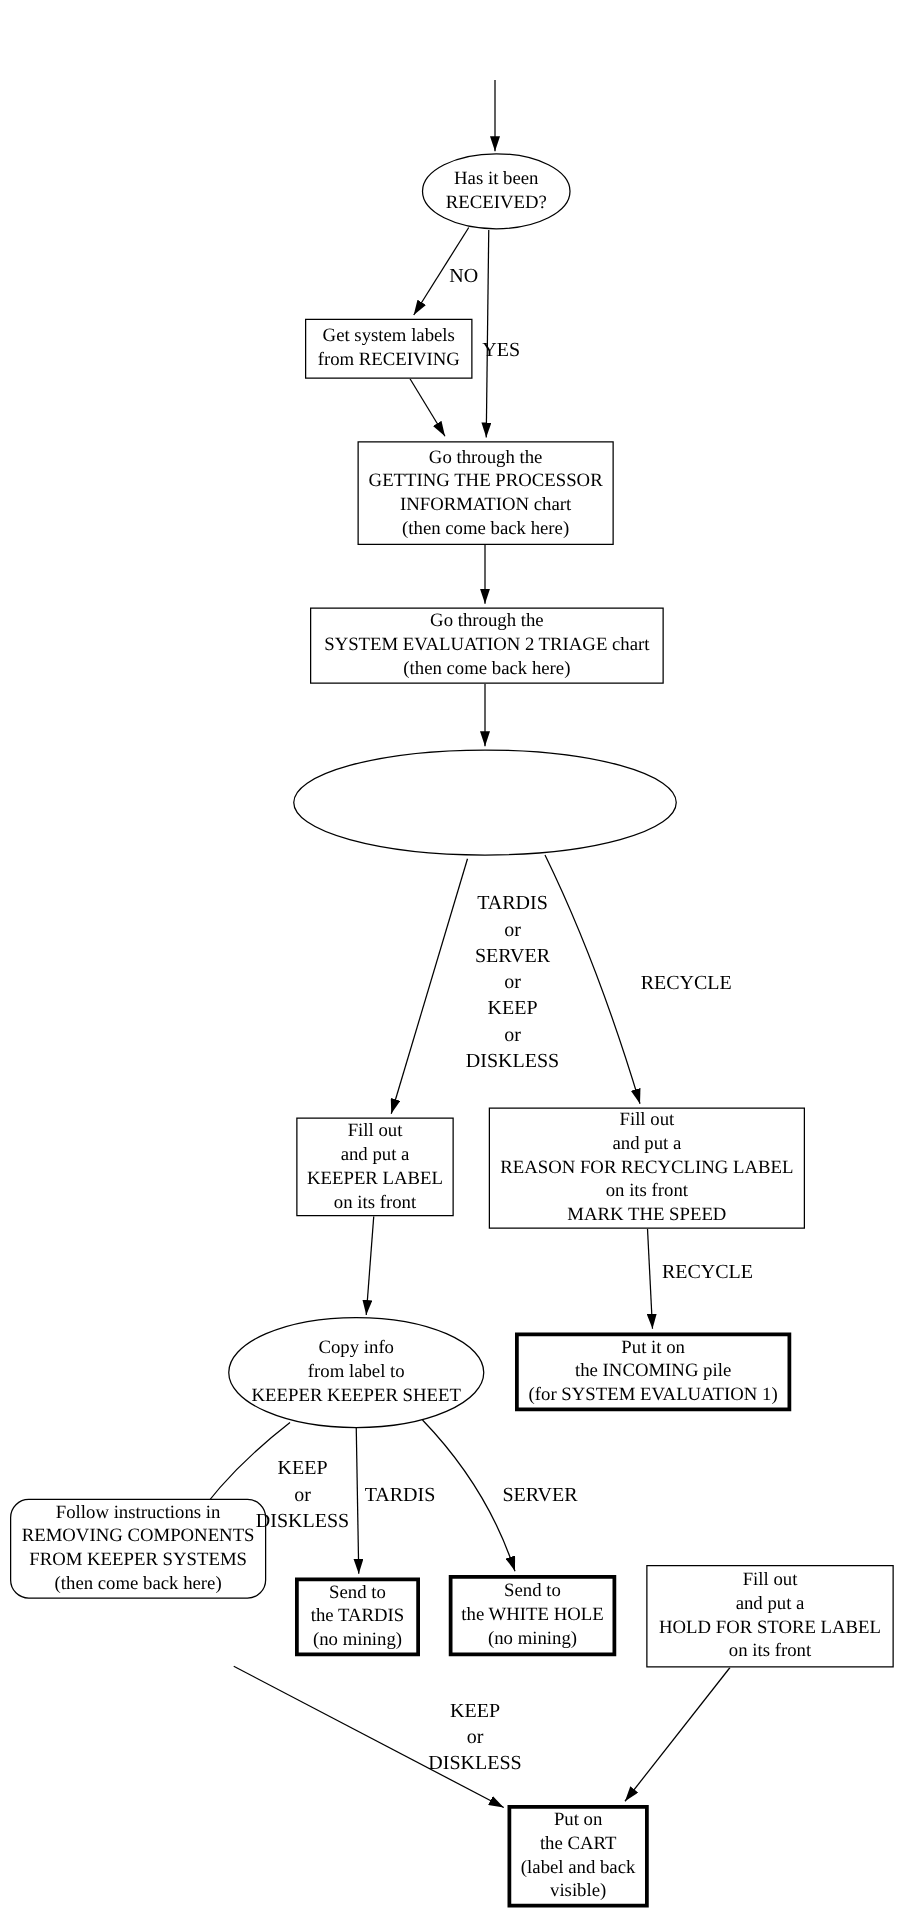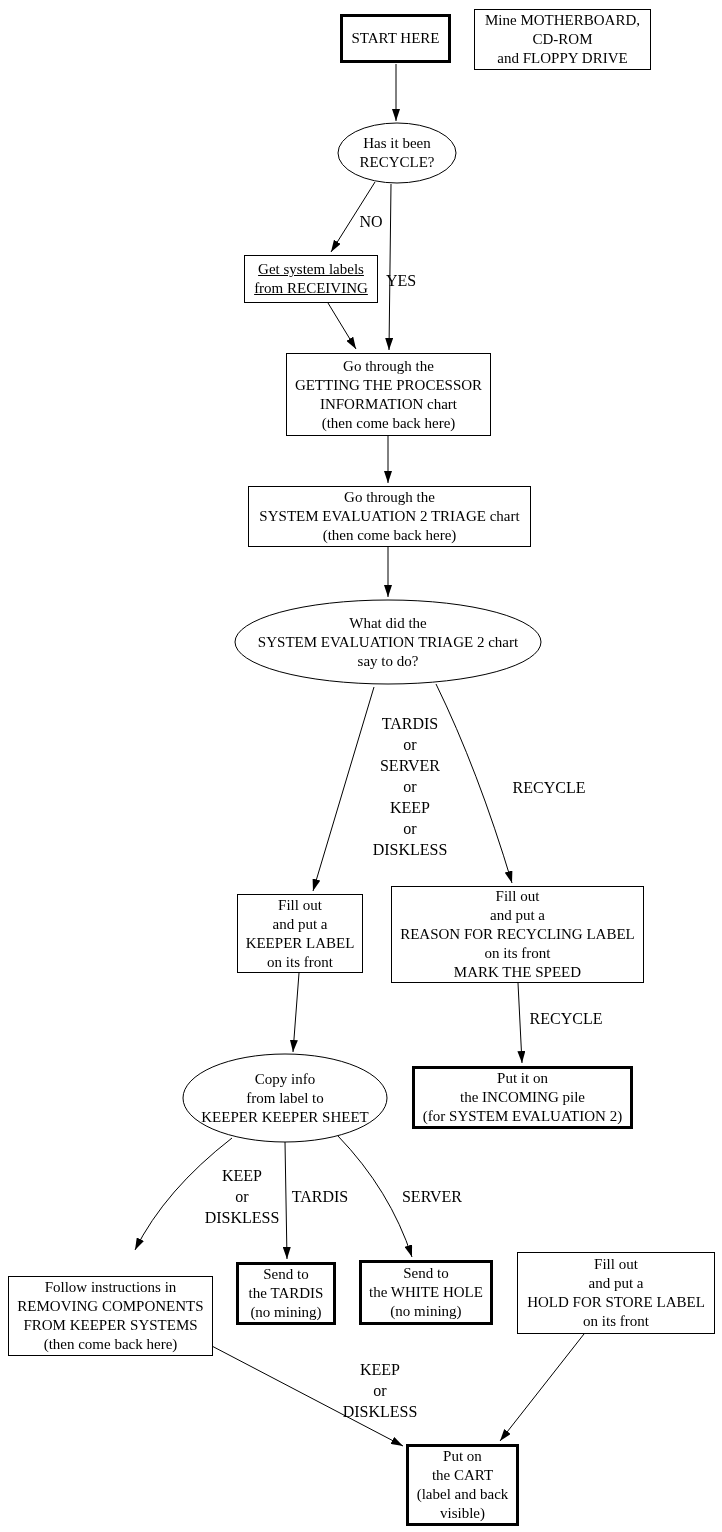--- a/index.html
+++ b/index.html
@@ -67,27 +67,23 @@
     <path d="M436,684 Q478,770 512,883" fill="none" stroke="#000" marker-end="url(#arrow)"></path>
     <path d="M299,973 L293,1052" fill="none" stroke="#000" marker-end="url(#arrow)"></path>
     <path d="M518,983 L522,1063" fill="none" stroke="#000" marker-end="url(#arrow)"></path>
     <path d="M232,1138 Q165,1190 135,1250" fill="none" stroke="#000" marker-end="url(#arrow)"></path>
     <path d="M285,1142 L287,1259" fill="none" stroke="#000" marker-end="url(#arrow)"></path>
     <path d="M338,1136 Q390,1190 412,1257" fill="none" stroke="#000" marker-end="url(#arrow)"></path>
     <path d="M187,1333 L403,1446" fill="none" stroke="#000" marker-end="url(#arrow)"></path>
     <path d="M584,1334 L500,1441" fill="none" stroke="#000" marker-end="url(#arrow)"></path>
   </svg>
 
-  <div class="node rect bold" style="left:340px; top:14px; width:111px; height:49px;">START HERE</div>
 
-  <div class="node rect" style="left:474px; top:9px; width:177px; height:61px;">Mine MOTHERBOARD,
-CD-ROM
-and FLOPPY DRIVE</div>
 
-  <div class="node rect" style="left:244px; top:255px; width:134px; height:48px;text-decoration:underline;">Get system labels
+  <div class="node rect" style="left:244px; top:255px; width:134px; height:48px;">Get system labels
 from RECEIVING</div>
 
   <div class="node rect" style="left:286px; top:353px; width:205px; height:83px;">Go through the
 GETTING THE PROCESSOR
 INFORMATION chart
 (then come back here)</div>
 
   <div class="node rect" style="left:248px; top:486px; width:283px; height:61px;">Go through the
 SYSTEM EVALUATION 2 TRIAGE chart
 (then come back here)</div>
@@ -98,23 +94,23 @@
 on its front</div>
 
   <div class="node rect" style="left:391px; top:886px; width:253px; height:97px;">Fill out
 and put a
 REASON FOR RECYCLING LABEL
 on its front
 MARK THE SPEED</div>
 
   <div class="node rect bold" style="left:412px; top:1066px; width:221px; height:63px;">Put it on
 the INCOMING pile
-(for SYSTEM EVALUATION 2)</div>
+(for SYSTEM EVALUATION 1)</div>
 
-  <div class="node rect" style="left:8px; top:1276px; width:205px; height:80px;">Follow instructions in
+  <div class="node rect" style="left:8px; top:1199px; width:205px; height:80px;border-radius:15px;">Follow instructions in
 REMOVING COMPONENTS
 FROM KEEPER SYSTEMS
 (then come back here)</div>
 
   <div class="node rect bold" style="left:236px; top:1262px; width:100px; height:63px;">Send to
 the TARDIS
 (no mining)</div>
 
   <div class="node rect bold" style="left:359px; top:1260px; width:134px; height:65px;">Send to
 the WHITE HOLE
@@ -124,25 +120,22 @@
 and put a
 HOLD FOR STORE LABEL
 on its front</div>
 
   <div class="node rect bold" style="left:406px; top:1444px; width:113px; height:82px;">Put on
 the CART
 (label and back
 visible)</div>
 
   <div class="node ellipse-text" style="left:397px; top:153px;">Has it been
-RECYCLE?</div>
+RECEIVED?</div>
 
-  <div class="node ellipse-text" style="left:388px; top:642px;">What did the
-SYSTEM EVALUATION TRIAGE 2 chart
-say to do?</div>
 
   <div class="node ellipse-text" style="left:285px; top:1098px;">Copy info
 from label to
 KEEPER KEEPER SHEET</div>
 
   <div class="edge-label" style="left:371px; top:221px;">NO</div>
 
   <div class="edge-label" style="left:401px; top:280px;">YES</div>
 
   <div class="edge-label" style="left:410px; top:786px;">TARDIS

